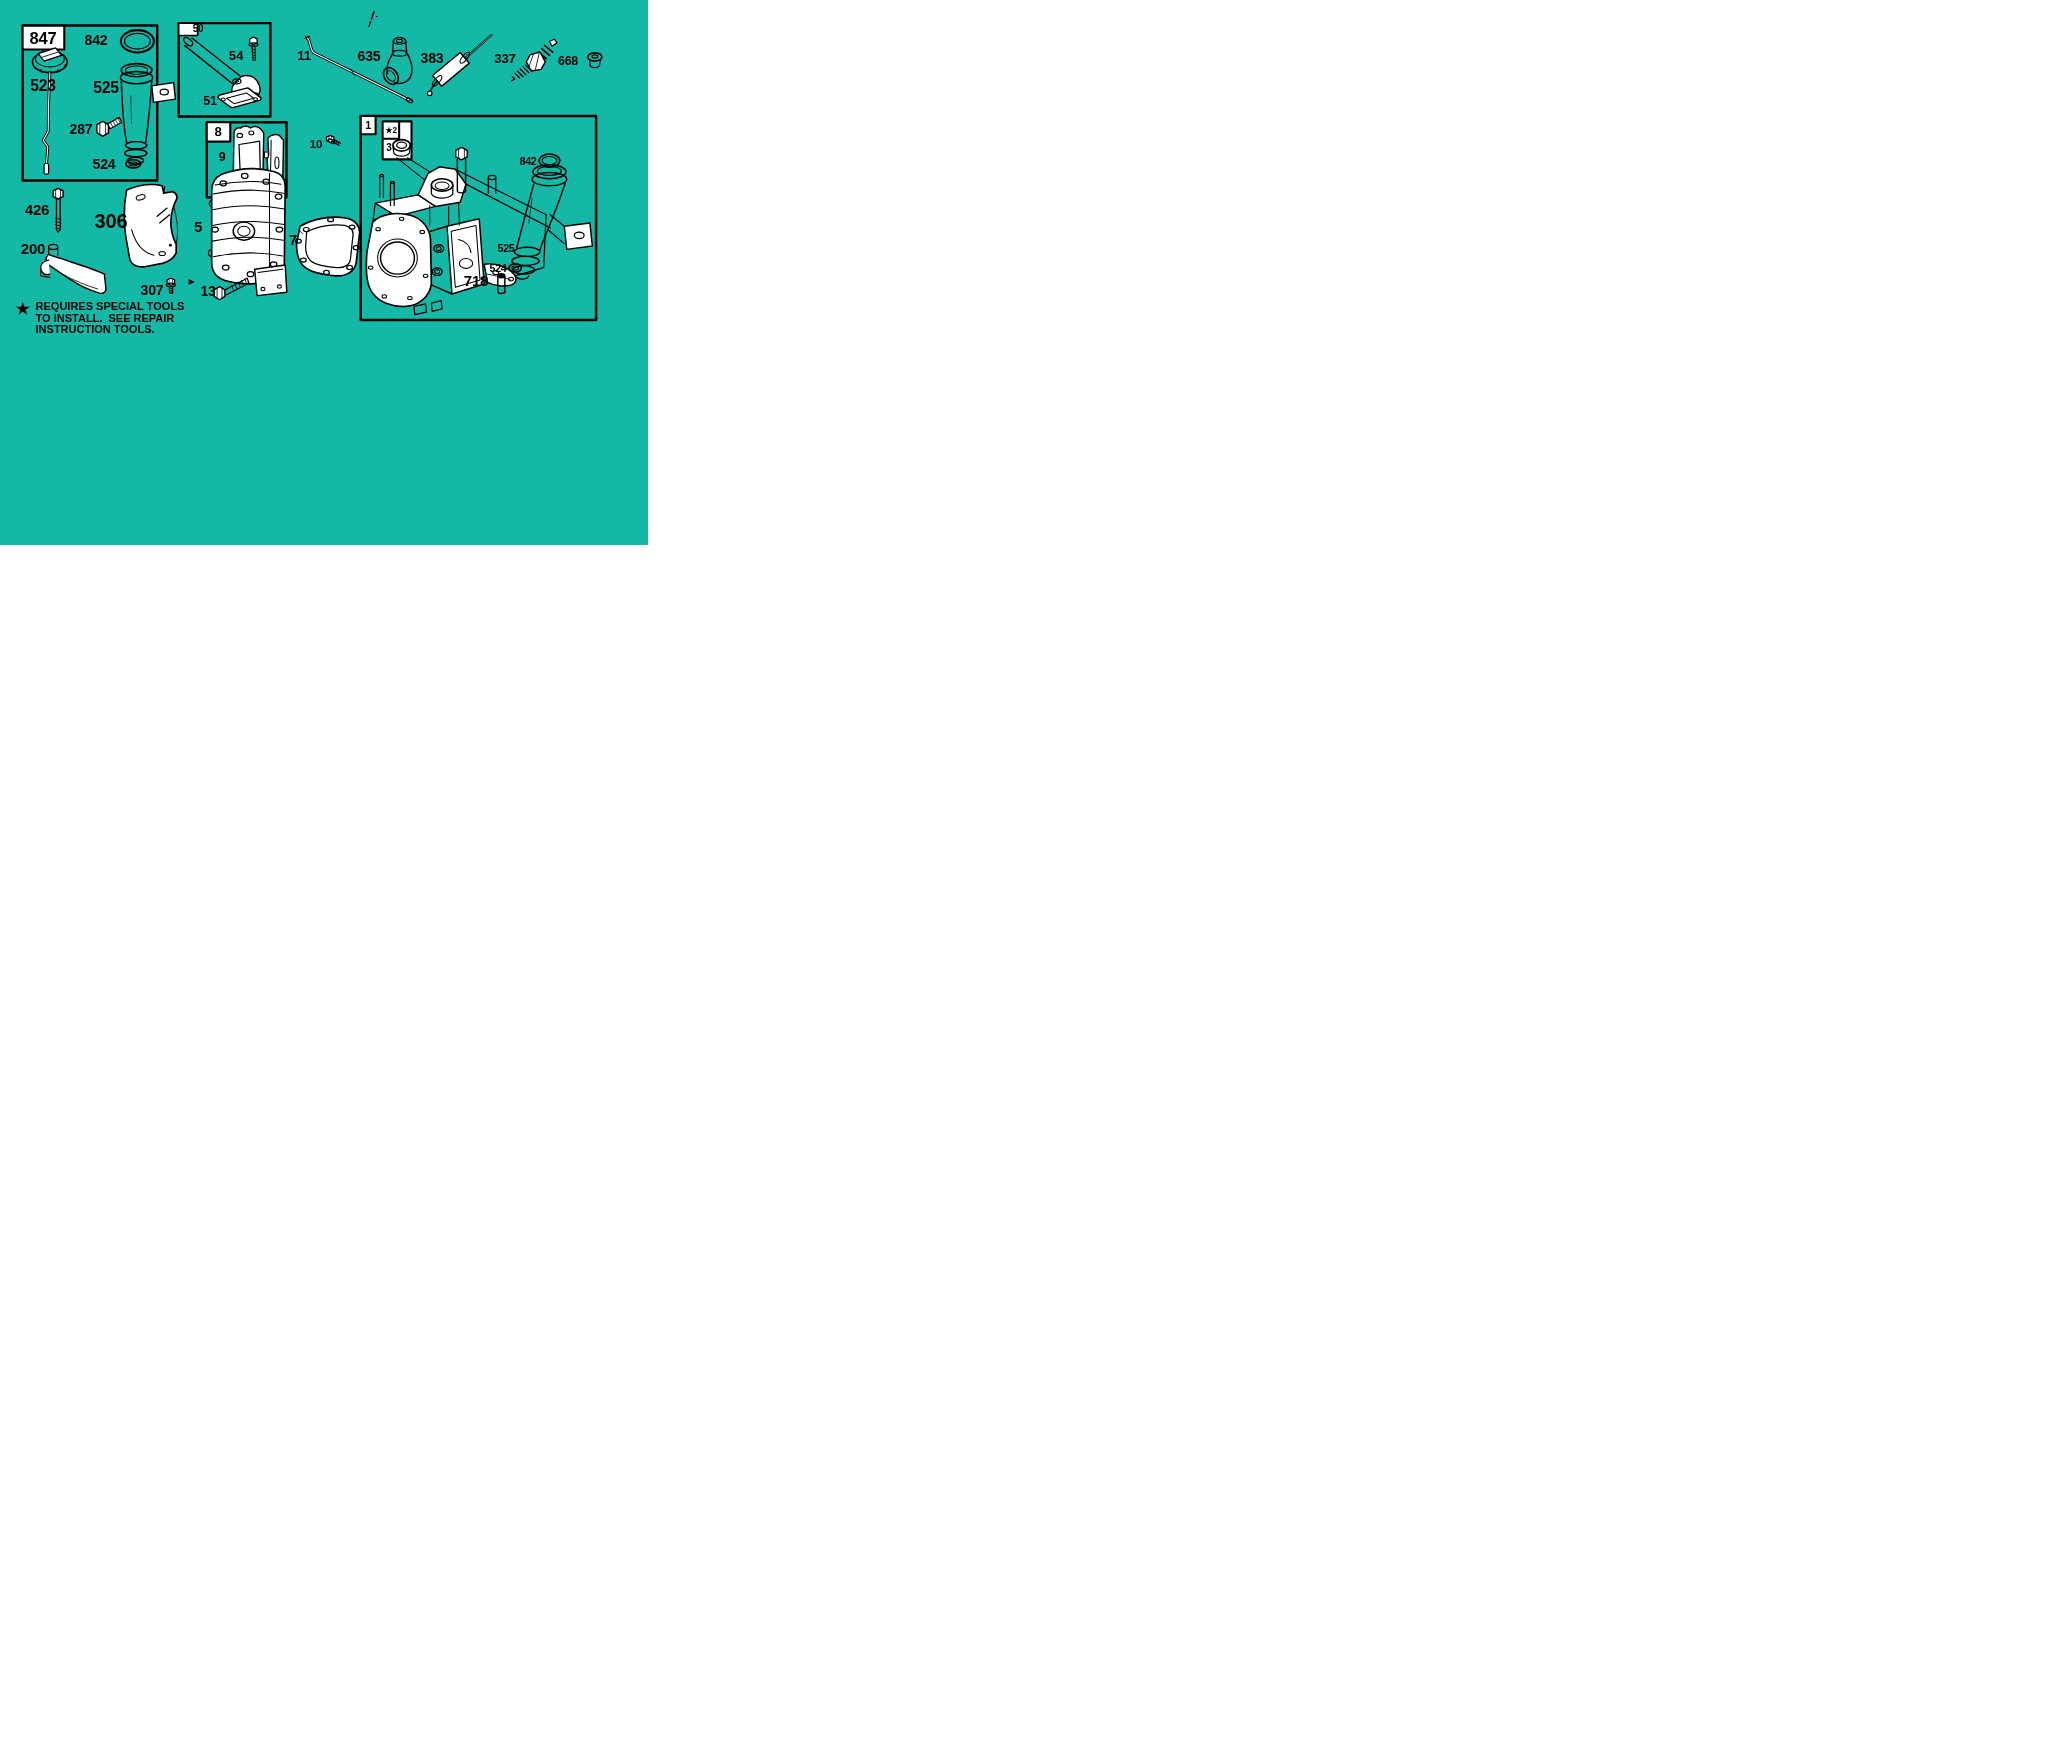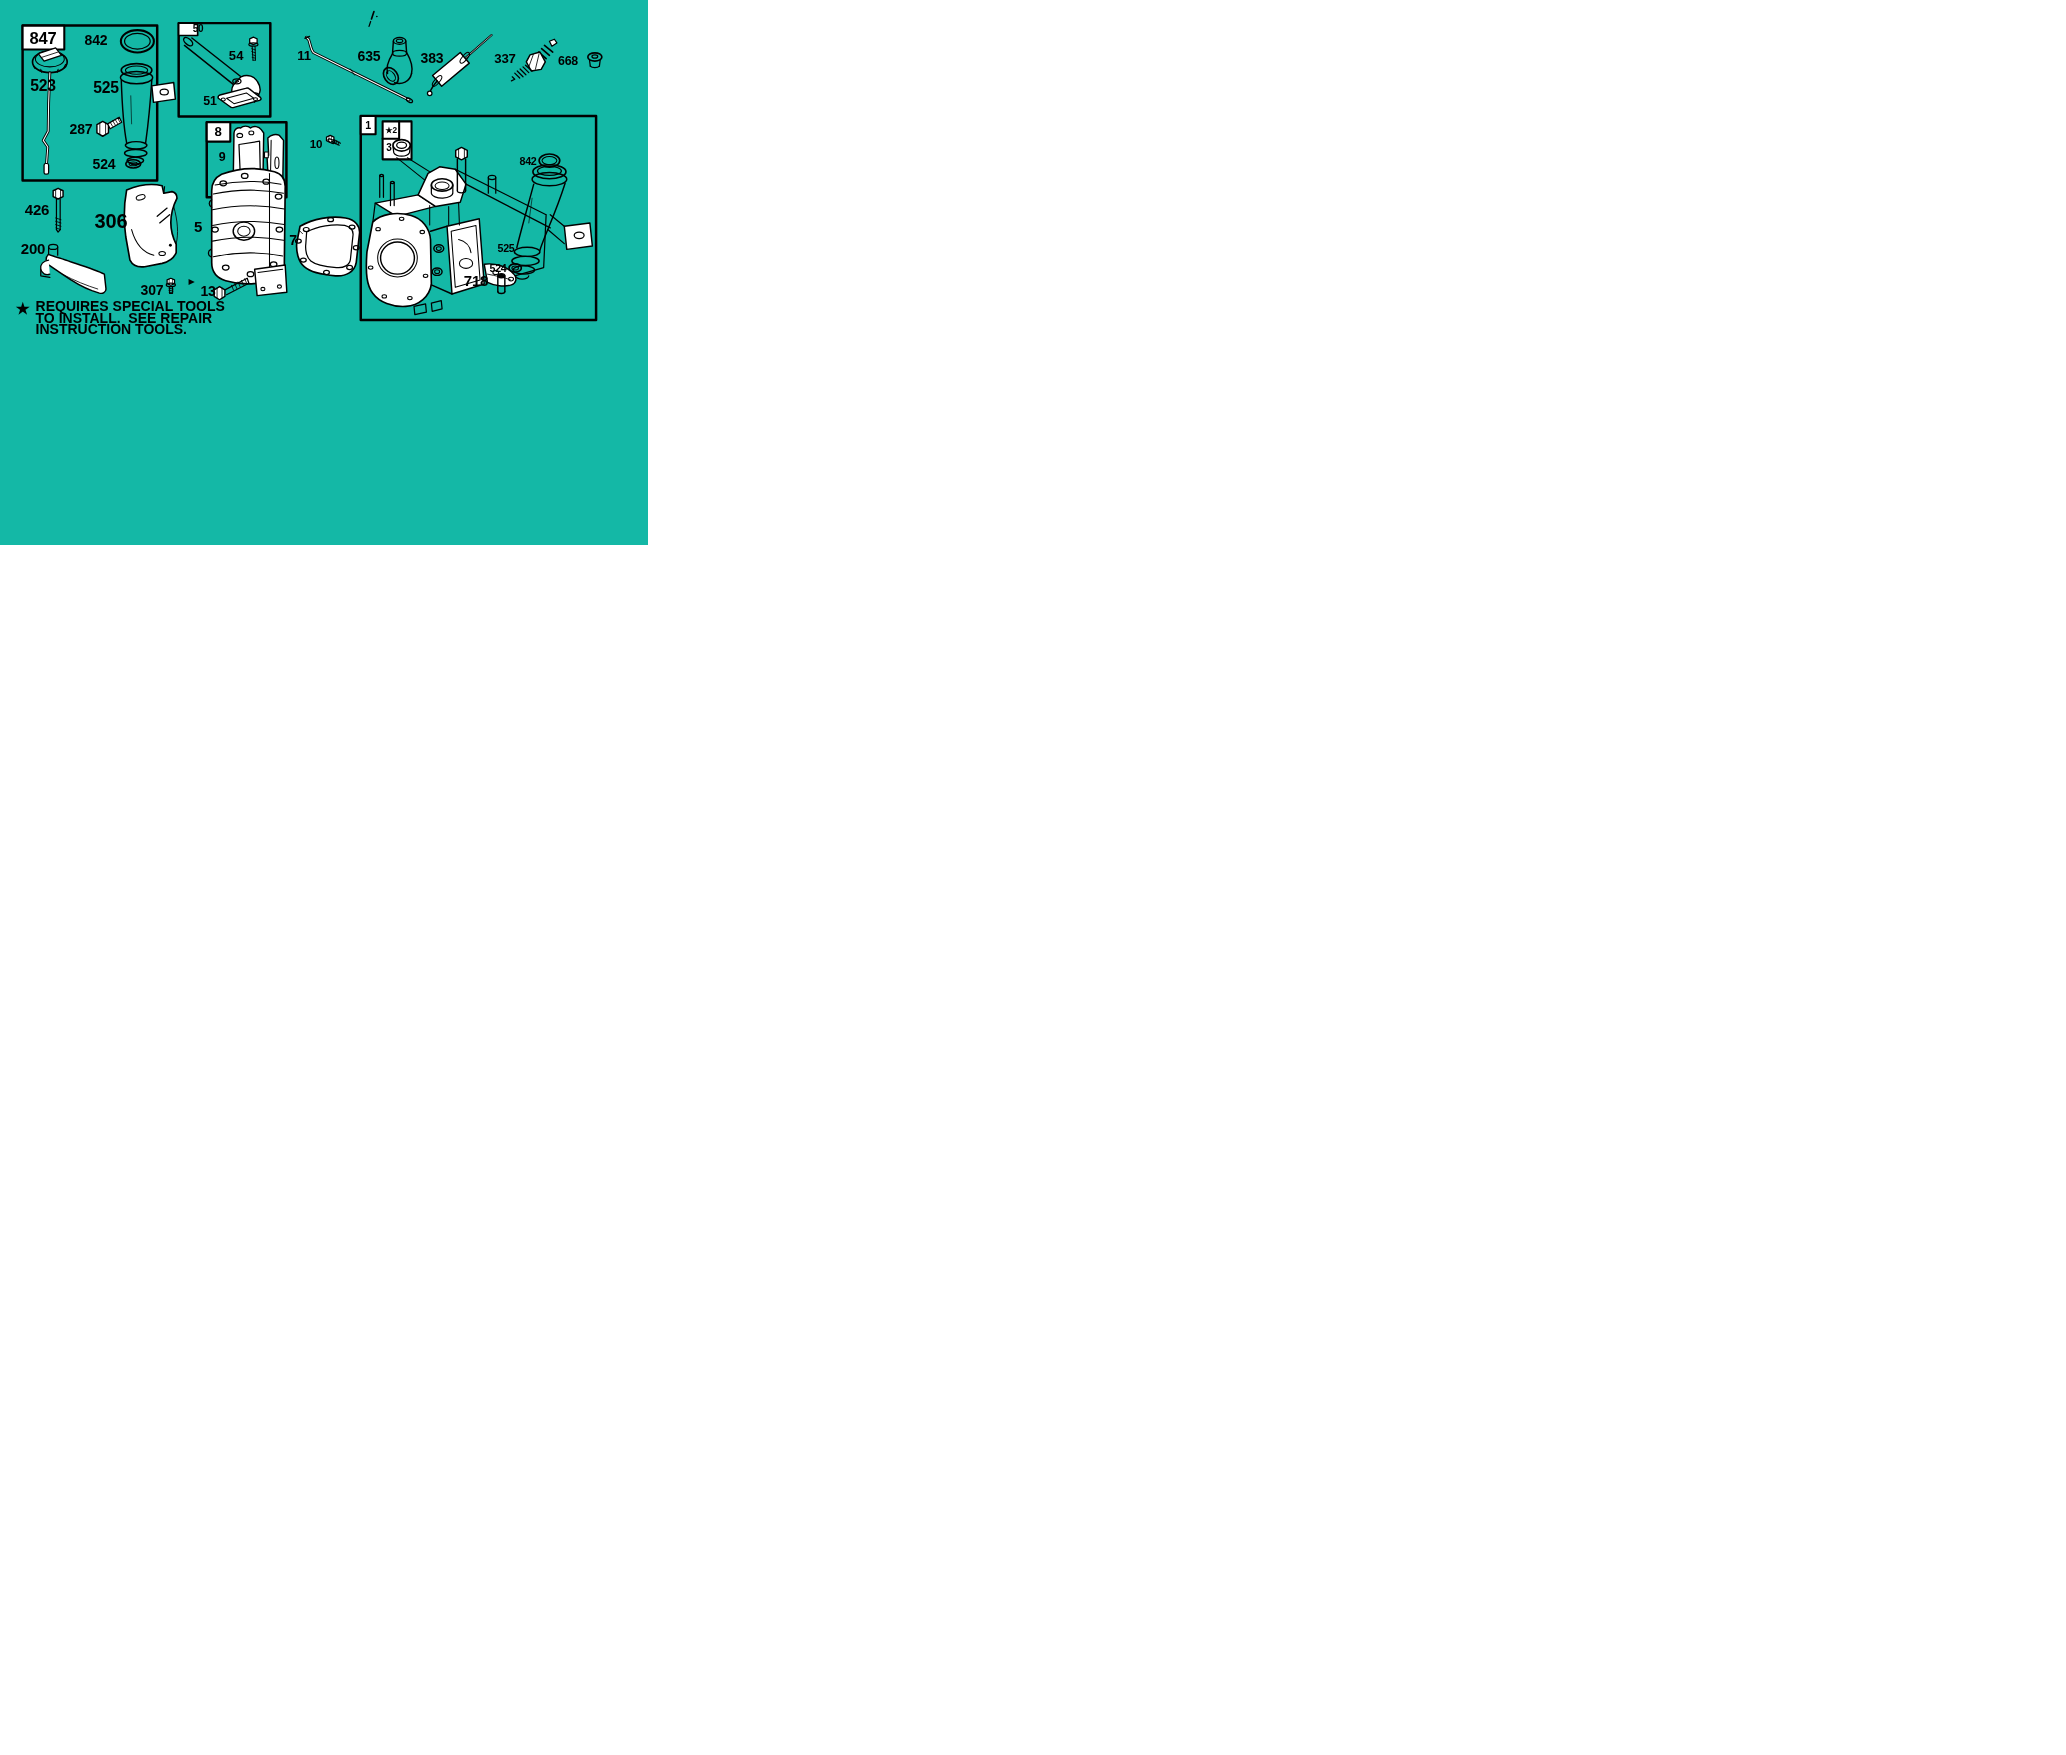--- a/index.html
+++ b/index.html
@@ -3,21 +3,21 @@
 <meta charset="utf-8">
 <style>
   html,body{margin:0;padding:0;background:#ffffff;}
   #canvas{position:relative;width:648px;height:545px;background:#14b8a6;overflow:hidden;
           font-family:"Liberation Sans",sans-serif;}
   #lineart{position:absolute;left:0;top:0;}
   .lbl{position:absolute;transform:translate(-50%,-50%);font-weight:700;color:#000;
        white-space:nowrap;letter-spacing:-0.2px;line-height:1;}
   .note{position:absolute;left:15.7px;top:301px;display:flex;align-items:flex-start;color:#000;}
   .note-star{font-size:15.7px;line-height:1;margin-right:5.8px;font-weight:700;}
-  .note-lines{font-weight:700;font-size:14px;line-height:11.6px;letter-spacing:0px;}
+  .note-lines{font-weight:700;font-size:11px;line-height:11.6px;letter-spacing:0px;}
   .note-line{white-space:pre;}
 </style>
 </head>
 <body>
 
 <div id="canvas">
 
 <svg id="lineart" width="648" height="545" viewBox="0 0 1568 1320" fill="none" stroke="#000" stroke-linecap="round" stroke-linejoin="round">
 
   <g>

